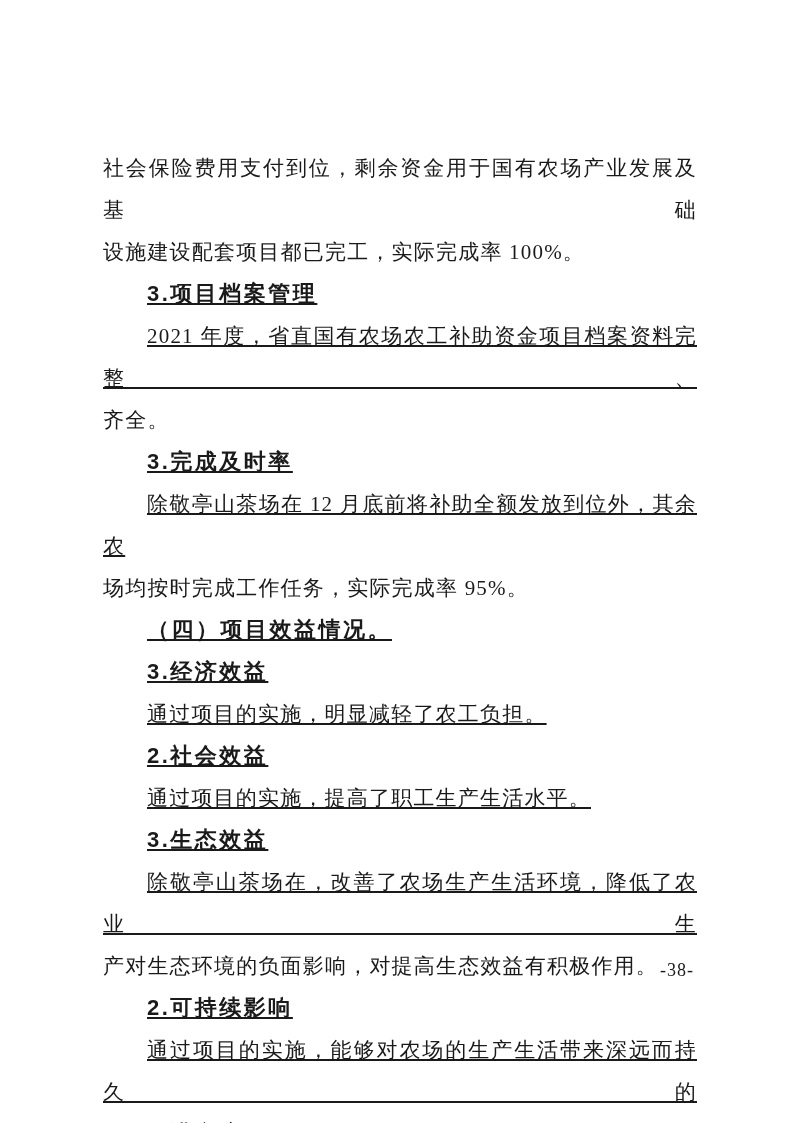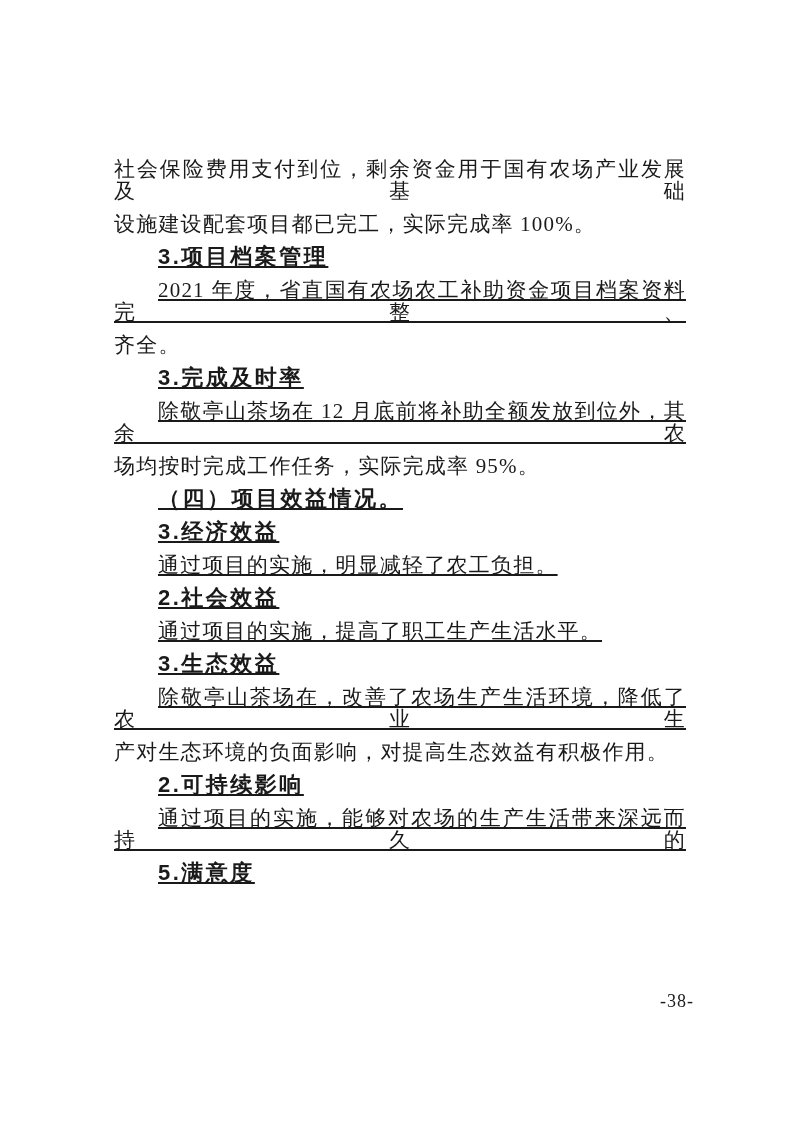--- a/index.html
+++ b/index.html
@@ -15,23 +15,23 @@
     overflow: hidden;
     font-family: "Liberation Serif", "DejaVu Serif", serif;
   }
   .content {
     position: absolute;
     left: 103px;
     top: 147px;
     width: 594px;
   }
   p.line {
-    margin: 11px;
+    margin: 0;
     padding: 0;
-    line-height: 22px;
+    line-height: 42px;
     font-size: 21px;
     letter-spacing: 1.2px;
     color: #1a1a1a;
     white-space: nowrap;
   }
   p.indent {
     text-indent: 44px;
     text-decoration: underline;
   }
   p.stretch {
@@ -40,21 +40,21 @@
     text-align-last: justify;
   }
   p.heading {
     font-family: "Liberation Sans", "DejaVu Sans", sans-serif;
     font-weight: bold;
     font-size: 22px;
     letter-spacing: 2.5px;
   }
   .page-footer {
     position: absolute;
-    top: 991px;
+    top: 960px;
     right: 100px;
     font-size: 18px;
     letter-spacing: 1px;
     color: #1a1a1a;
     font-family: "Liberation Serif", "DejaVu Serif", serif;
   }
 </style>
 </head>
 <body>
 

